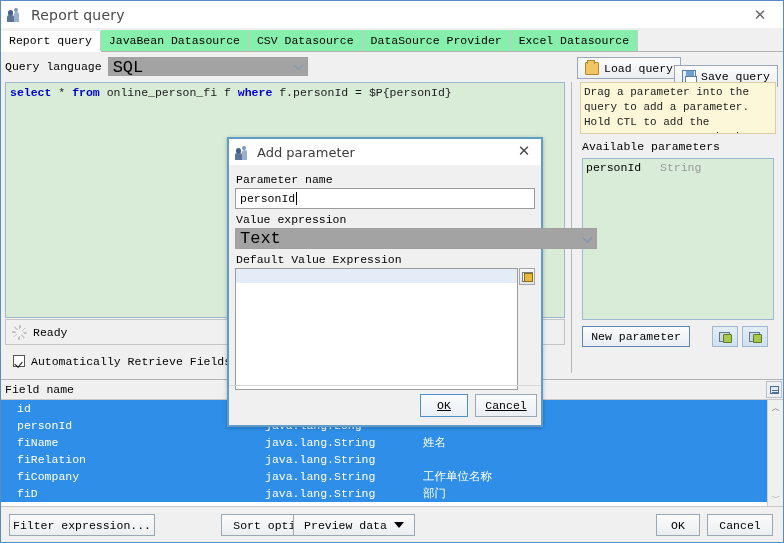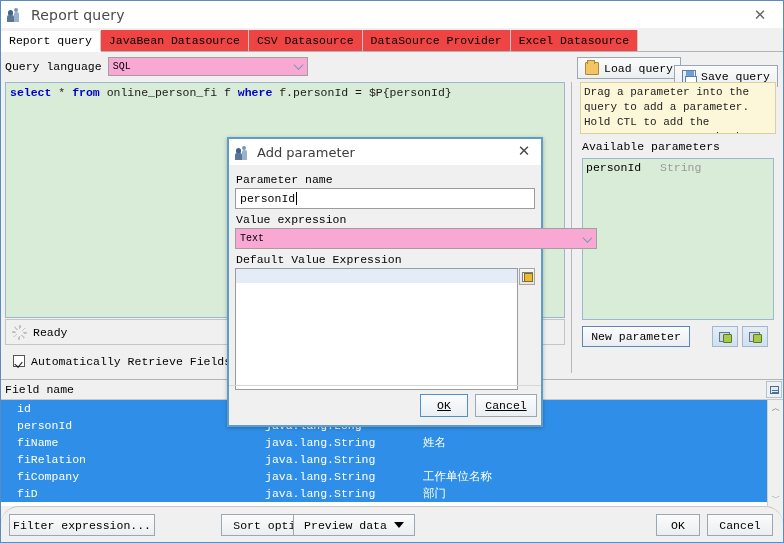--- a/index.html
+++ b/index.html
@@ -47,41 +47,41 @@
     position: absolute; left: 0; top: 29px; width: 782px; height: 22px;
     background: #f0f0f0;
     border-bottom: 1px solid #b4b4b4;
     display: flex; align-items: flex-end;
   }
   .tab {
     height: 21px; padding: 0 8px;
     display: flex; align-items: center;
     font-size: 11.5px;
     border-right: 1px solid #c8c8c8;
-    color: #000; background: #ef4444;
+    color: #000; background: #86efac;
     white-space: nowrap;
   }
   .tab.active {
     background: #ffffff;
     border-bottom: 2px solid #ffffff;
     position: relative; top: 1px;
   }
 
   
   .qlang-row {
     position: absolute; left: 0; top: 52px; width: 570px; height: 26px;
     display: flex; align-items: center;
   }
   .qlang-label { margin-left: 4px; font-size: 11.5px; }
   .combo {
     position: relative;
-    height: 19px; background: #f9a8d4;
+    height: 19px; background: #a3a3a3;
     border: 1px solid #a0a0a0;
-    display: flex; align-items: center;
-    padding-left: 4px; font-size: 10px;
+    display: flex; 
+    padding-left: 4px; font-size: 17px;
   }
   .combo .chev {
     position: absolute; right: 5px; top: 50%;
     transform: translateY(-60%);
     width: 7px; height: 7px;
     border-left: 1.4px solid #7a96b8;
     border-bottom: 1.4px solid #7a96b8;
     transform: translateY(-65%) rotate(-45deg);
   }
   #qlang-combo { margin-left: 6px; width: 200px; }
@@ -285,21 +285,20 @@
     color: #6b6b6b; font-size: 9px;
     font-family: "DejaVu Sans", sans-serif;
   }
   .vs-arrow.bottom { position: absolute; bottom: 0; left: 0; }
 
   
   .bottombar {
     position: absolute; left: 0; top: 505px; width: 782px; height: 36px;
     background: #f0f0f0;
     border-top: 1px solid #c6c6c6;
-    border-radius: 18px;
   }
   .bbtn {
     position: absolute; top: 7px; height: 22px;
     background: linear-gradient(#fbfbfb, #ebeef0);
     border: 1px solid #9aa7b4;
     display: flex; align-items: center; justify-content: center;
     font-size: 11.5px; gap: 7px;
   }
   #filter-expression-btn { left: 8px; width: 146px; }
   #sort-options-btn     { left: 176px; width: 128px; margin-left: 44px; }

